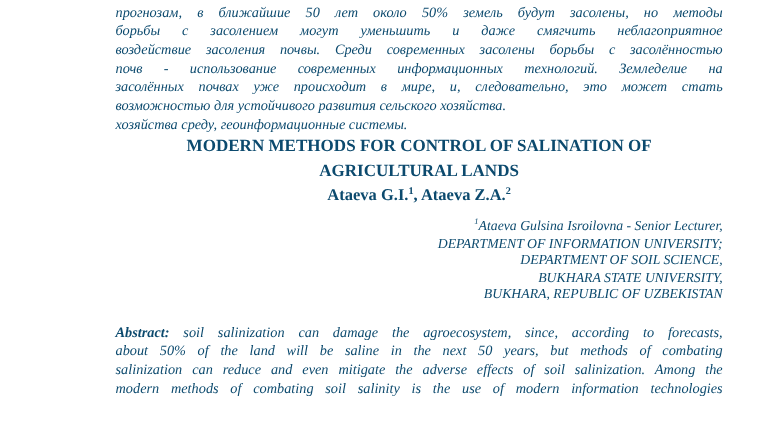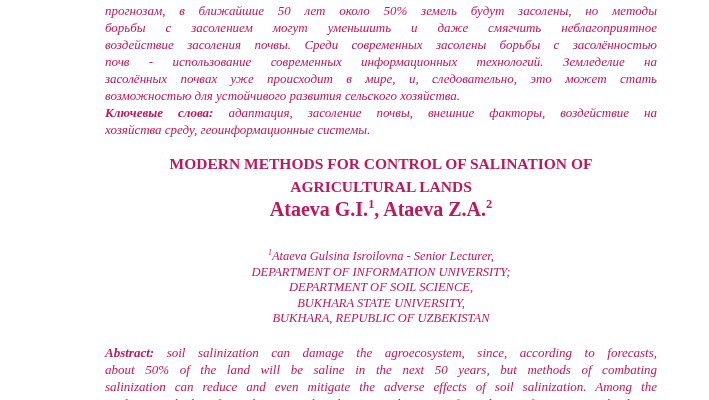--- a/index.html
+++ b/index.html
@@ -3,49 +3,48 @@
 <meta charset="utf-8">
 <style>
   html, body { margin: 0; padding: 0; background: #e8e8e8; }
   .page {
     position: relative;
     width: 709px;
     height: 400px;
     background: #ffffff;
     overflow: hidden;
     font-family: "Liberation Serif", serif;
-    color: #be185d;
+    color: #0c4a6e;
   }
   .textblock {
     position: absolute;
     left: 105px;
     top: 0;
     width: 552px;
   }
   .ru-block {
     margin-top: 2px;
     font-style: italic;
     font-size: 13px;
     line-height: 17px;
   }
   .jline { text-align: justify; }
   .jline.stretch { text-align-last: justify; }
   .bold { font-weight: bold; }
   .title-block {
-    margin-top: 14px;
     text-align: center;
     font-weight: bold;
     font-size: 15.5px;
     line-height: 23px;
     font-style: normal;
   }
-  .authors-line { font-size: 20px; }
+  .authors-line { font-size: 15px; }
   .affil-block {
-    margin-top: 28px;
-    text-align: center;
+    margin-top: 8px;
+    text-align: right;
     font-style: italic;
     font-size: 12.5px;
     line-height: 15.6px;
   }
   .abstract-block {
     margin-top: 17px;
     font-style: italic;
     font-size: 13px;
     line-height: 17px;
   }
@@ -61,24 +60,20 @@
 <div class="page">
   <div class="textblock">
 
     <div class="ru-block">
       <div class="jline stretch">прогнозам, в ближайшие 50 лет около 50% земель будут засолены, но методы</div>
       <div class="jline stretch">борьбы с засолением могут уменьшить и даже смягчить неблагоприятное</div>
       <div class="jline stretch">воздействие засоления почвы. Среди современных засолены борьбы с засолённостью</div>
       <div class="jline stretch">почв - использование современных информационных технологий. Земледелие на</div>
       <div class="jline stretch">засолённых почвах уже происходит в мире, и, следовательно, это может стать</div>
       <div class="jline">возможностью для устойчивого развития сельского хозяйства.</div>
-      <div class="jline stretch">
-        <span class="bold">Ключевые слова:</span>
-        <span>адаптация, засоление почвы, внешние факторы, воздействие на</span>
-      </div>
       <div class="jline">хозяйства среду, геоинформационные системы.</div>
     </div>
 
     <div class="title-block">
       <div>MODERN METHODS FOR CONTROL OF SALINATION OF</div>
       <div>AGRICULTURAL LANDS</div>
       <div class="authors-line">
         <span>Ataeva G.I.</span><sup>1</sup><span>, Ataeva Z.A.</span><sup>2</sup>
       </div>
     </div>

